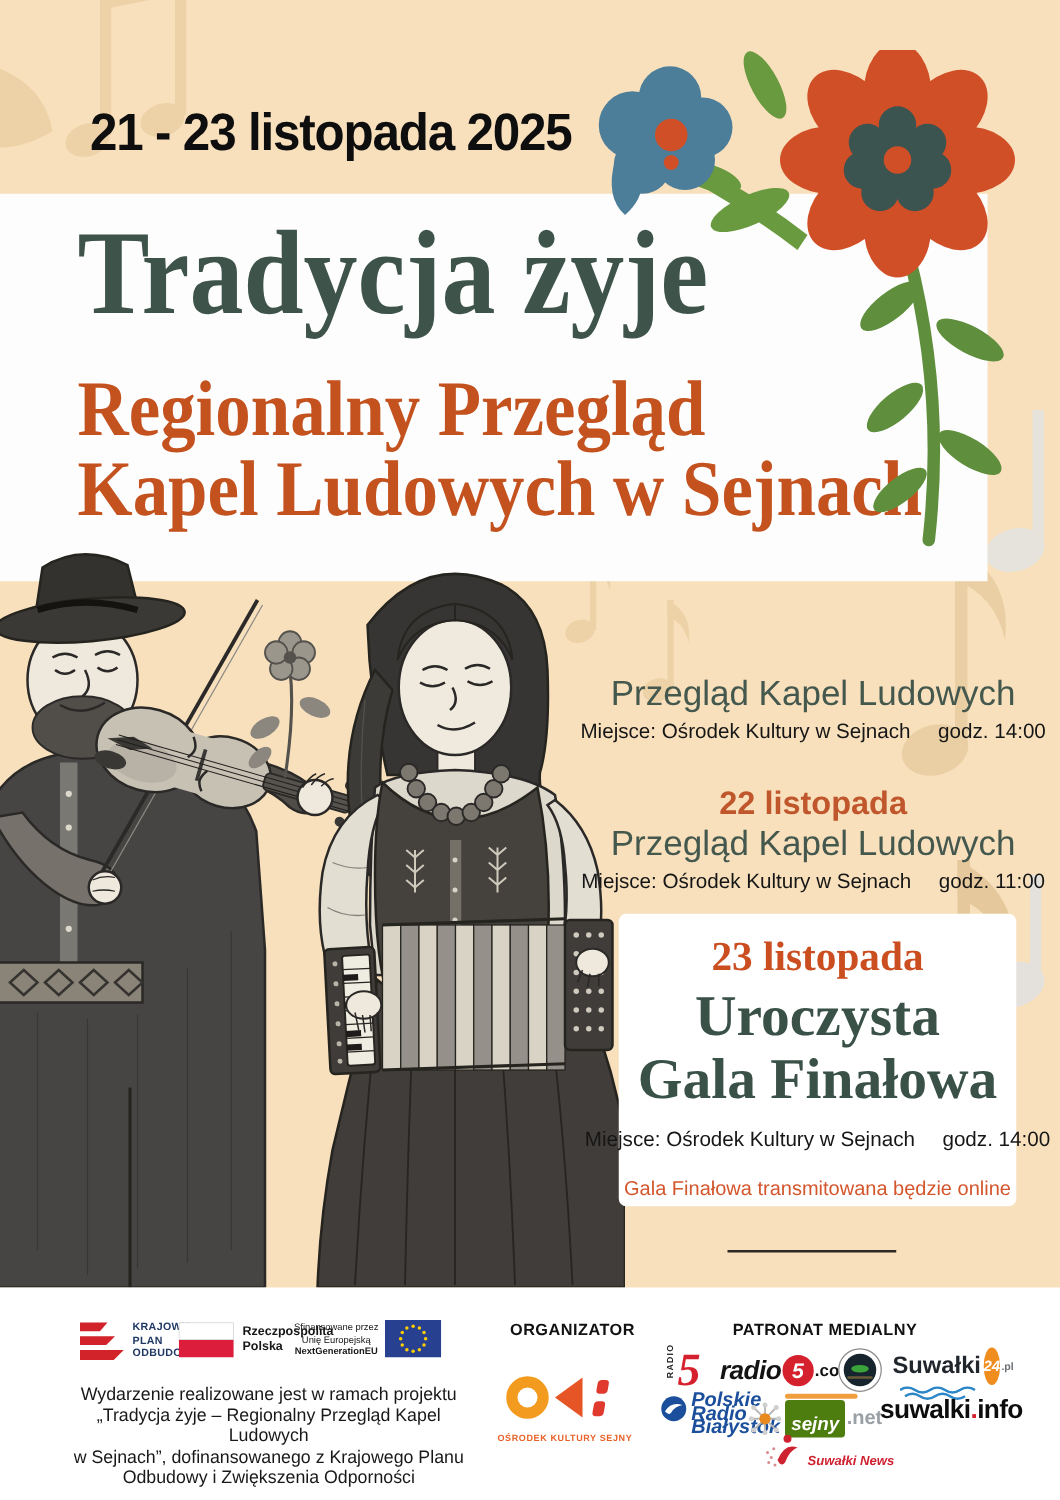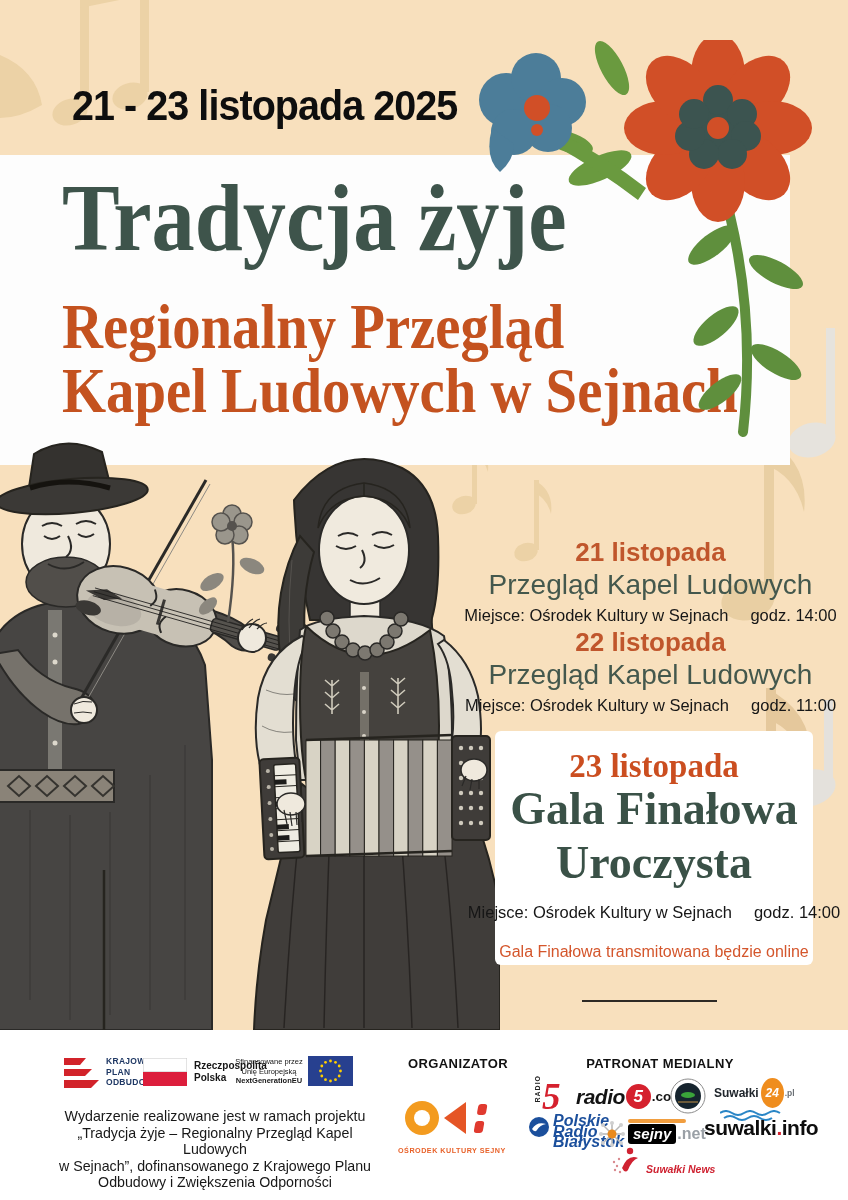--- a/index.html
+++ b/index.html
@@ -55,27 +55,27 @@
   .logo-radio5{left:532px;top:48px;display:flex;align-items:center;height:38px;}
   .radio5-vert{font-size:7px;font-weight:700;color:#222;transform:rotate(-90deg);letter-spacing:1px;width:10px;}
   .radio5-digit{font-family:"Liberation Serif",serif;font-style:italic;font-weight:700;font-size:37px;color:#d5212e;line-height:34px;}
   .logo-radio5com{left:576px;top:54px;display:flex;align-items:center;white-space:nowrap;}
   .r5c-word{font-size:21px;font-weight:800;font-style:italic;color:#131313;letter-spacing:-.5px;}
   .r5c-circle{width:25px;height:25px;border-radius:50%;background:#d5212e;color:#fff;display:flex;align-items:center;justify-content:center;font-size:17px;font-weight:800;font-style:italic;margin:0 1px;}
   .r5c-suffix{font-size:13.5px;font-weight:700;color:#131313;}
   .logo-badge{left:670px;top:48px;}
   .logo-suwalki24{left:714px;top:48px;width:86px;}
   .s24-row{display:flex;align-items:center;white-space:nowrap;}
-  .s24-word{font-size:12px;font-weight:600;color:#20262c;}
+  .s24-word{font-size:19px;font-weight:600;color:#20262c;}
   .s24-circle{width:23px;height:30px;border-radius:50%;background:#ef8d1e;color:#fff;display:flex;align-items:center;justify-content:center;font-size:12px;font-weight:800;font-style:italic;margin-left:2px;}
   .s24-suffix{font-size:8.5px;font-weight:700;color:#6b7075;margin-left:1px;}
   .logo-prb{left:528px;top:86px;display:flex;gap:3px;}
   .prb-lines{font-size:16px;font-weight:700;color:#1b4f9c;line-height:10.5px;font-style:italic;}
   .logo-sejny{left:598px;top:90px;display:flex;align-items:center;position:absolute;}
-  .sejny-pill{background:#000000;border-radius:3px;color:#fff;font-weight:800;font-style:italic;font-size:15px;padding:1px 5px 2px 5px;position:relative;}
+  .sejny-pill{background:#4d7c0f;border-radius:3px;color:#fff;font-weight:800;font-style:italic;font-size:15px;padding:11px 5px 2px 5px;position:relative;}
   .sejny-strip{position:absolute;left:0;top:-5px;width:58px;height:4px;background:#ef8d1d;opacity:.85;border-radius:2px;}
   .sejny-suffix{font-size:16px;font-weight:700;color:#9aa0a6;margin-left:1px;}
   .logo-suwalkiinfo{left:704px;top:86px;font-size:21px;font-weight:800;letter-spacing:-.5px;color:#0d0d0d;white-space:nowrap;}
   .si-dot{color:#d5212e;}
   .logo-snews{left:610px;top:116px;display:flex;align-items:flex-end;gap:2px;}
   .snews-label{font-size:10.5px;font-weight:700;font-style:italic;color:#cf2231;padding-bottom:3px;}
 </style>
 </head>
 <body>
 
@@ -407,41 +407,40 @@
       </g>
       <ellipse cx="291" cy="364" rx="14" ry="11" fill="#efe9dd" stroke="#2a2927" stroke-width="1.5"></ellipse>
       <path d="M284,370 l3,14 M290,372 l2,14 M296,372 l1,13 M302,370 l0,12" stroke="#2a2927" stroke-width="1.2" fill="none"></path>
       <ellipse cx="474" cy="330" rx="13" ry="11" fill="#efe9dd" stroke="#2a2927" stroke-width="1.5"></ellipse>
       <path d="M466,336 l-4,10 M472,339 l-2,11 M479,339 l0,10" stroke="#2a2927" stroke-width="1.2" fill="none"></path>
     </g>
   </svg>
 
   <div class="abs events-col" style="z-index:3;height:1px;">
     <div class="event-block" style="top:537px;">
-      <div class="event-date">21 listopada</div>
       <div class="event-name">Przegląd Kapel Ludowych</div>
       <div class="event-meta">
         <span>Miejsce: Ośrodek Kultury w Sejnach</span>
         <span>godz. 14:00</span>
       </div>
     </div>
     <div class="event-block" style="top:627px;">
       <div class="event-date">22 listopada</div>
       <div class="event-name">Przegląd Kapel Ludowych</div>
       <div class="event-meta">
         <span>Miejsce: Ośrodek Kultury w Sejnach</span>
         <span>godz. 11:00</span>
       </div>
     </div>
   </div>
 
   <div class="abs gala-card">
     <div class="gala-date">23 listopada</div>
+    <div class="gala-line gala-line1">Uroczysta</div>
     <div class="gala-line">Gala Finałowa</div>
-    <div class="gala-line gala-line1">Uroczysta</div>
     <div class="gala-meta">
       <span>Miejsce: Ośrodek Kultury w Sejnach</span>
       <span>godz. 14:00</span>
     </div>
     <div class="gala-note">Gala Finałowa transmitowana będzie online</div>
   </div>
 
   <div class="abs divider"></div>
 
   <div class="abs footer">

